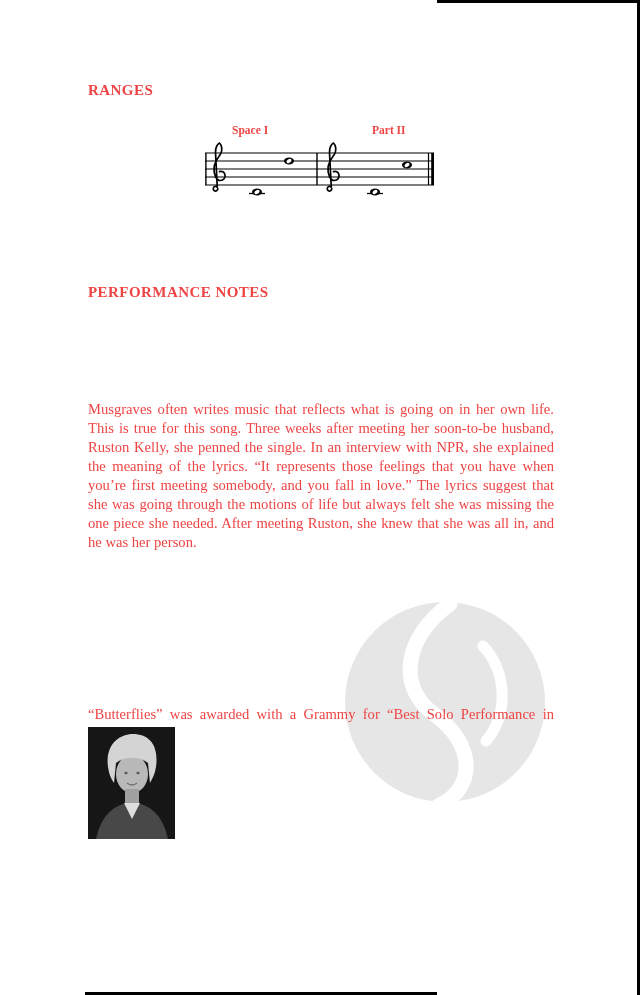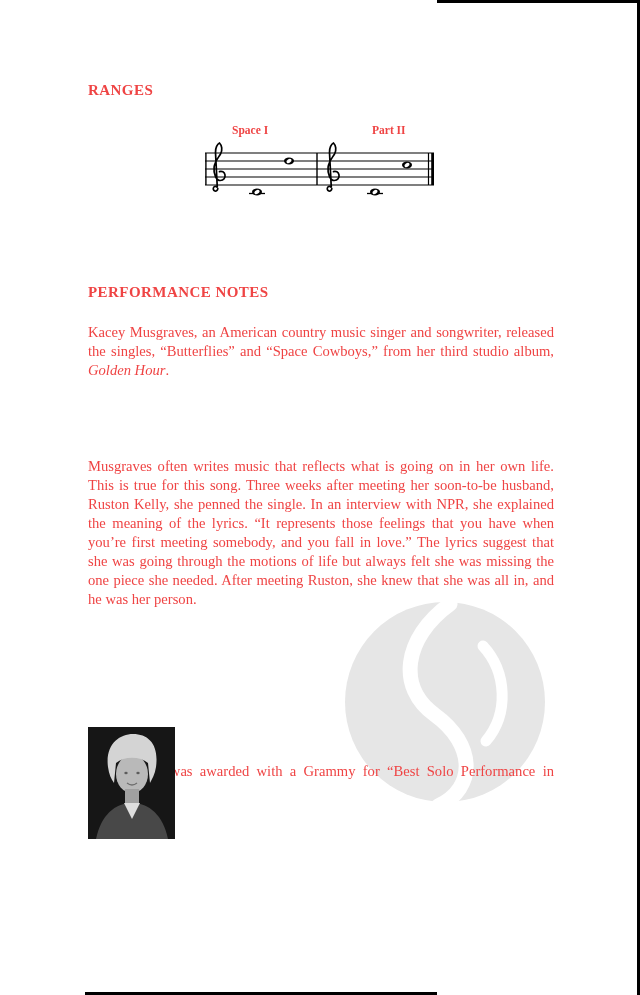--- a/index.html
+++ b/index.html
@@ -112,21 +112,20 @@
 
       <g transform="translate(202,28)">
         <ellipse rx="5" ry="3.4" fill="#000"></ellipse>
         <ellipse rx="2.7" ry="1.9" fill="#fff" transform="rotate(-32)"></ellipse>
       </g>
     </svg>
   </div>
 
   <h2 class="abs heading layer" style="left:88px; top:185px;">PERFORMANCE NOTES</h2>
 
-  <p class="abs body-text layer" style="left:88px; top:207px; width:466px;"><span>Kacey Musgraves, an American country music singer and songwriter, released the singles, “Butterflies” and “Space Cowboys,” from her third studio album, </span><em>Golden Hour</em><span>.</span></p>
 
   <p class="abs body-text layer" style="left:88px; top:284px; width:466px;">Musgraves often writes music that reflects what is going on in her own life. This is true for this song. Three weeks after meeting her soon-to-be husband, Ruston Kelly, she penned the single. In an interview with NPR, she explained the meaning of the lyrics. “It represents those feelings that you have when you’re first meeting somebody, and you fall in love.” The lyrics suggest that she was going through the motions of life but always felt she was missing the one piece she needed. After meeting Ruston, she knew that she was all in, and he was her person.</p>
 
   <p class="abs body-text layer" style="left:88px; top:437px; width:466px;">“Butterflies” was awarded with a Grammy for “Best Solo Performance in 2019.”</p>
 
   <svg class="abs photo-frame" style="left:88px; top:727px;" width="87" height="112" viewBox="0 0 87 112">
     <rect width="87" height="112" fill="#161616"></rect>
     <ellipse cx="44" cy="47" rx="16" ry="19" fill="#b9b9b9"></ellipse>
     <path d="M20,40 C17,18 31,7 45,7 C61,7 71,18 68,40 C67,47 64,52 62,56 L60,36 C52,29 36,29 28,36 L26,56 C23,52 21,47 20,40 Z" fill="#d4d4d4"></path>
     <ellipse cx="38" cy="46" rx="1.7" ry="1.2" fill="#5c5c5c"></ellipse>

